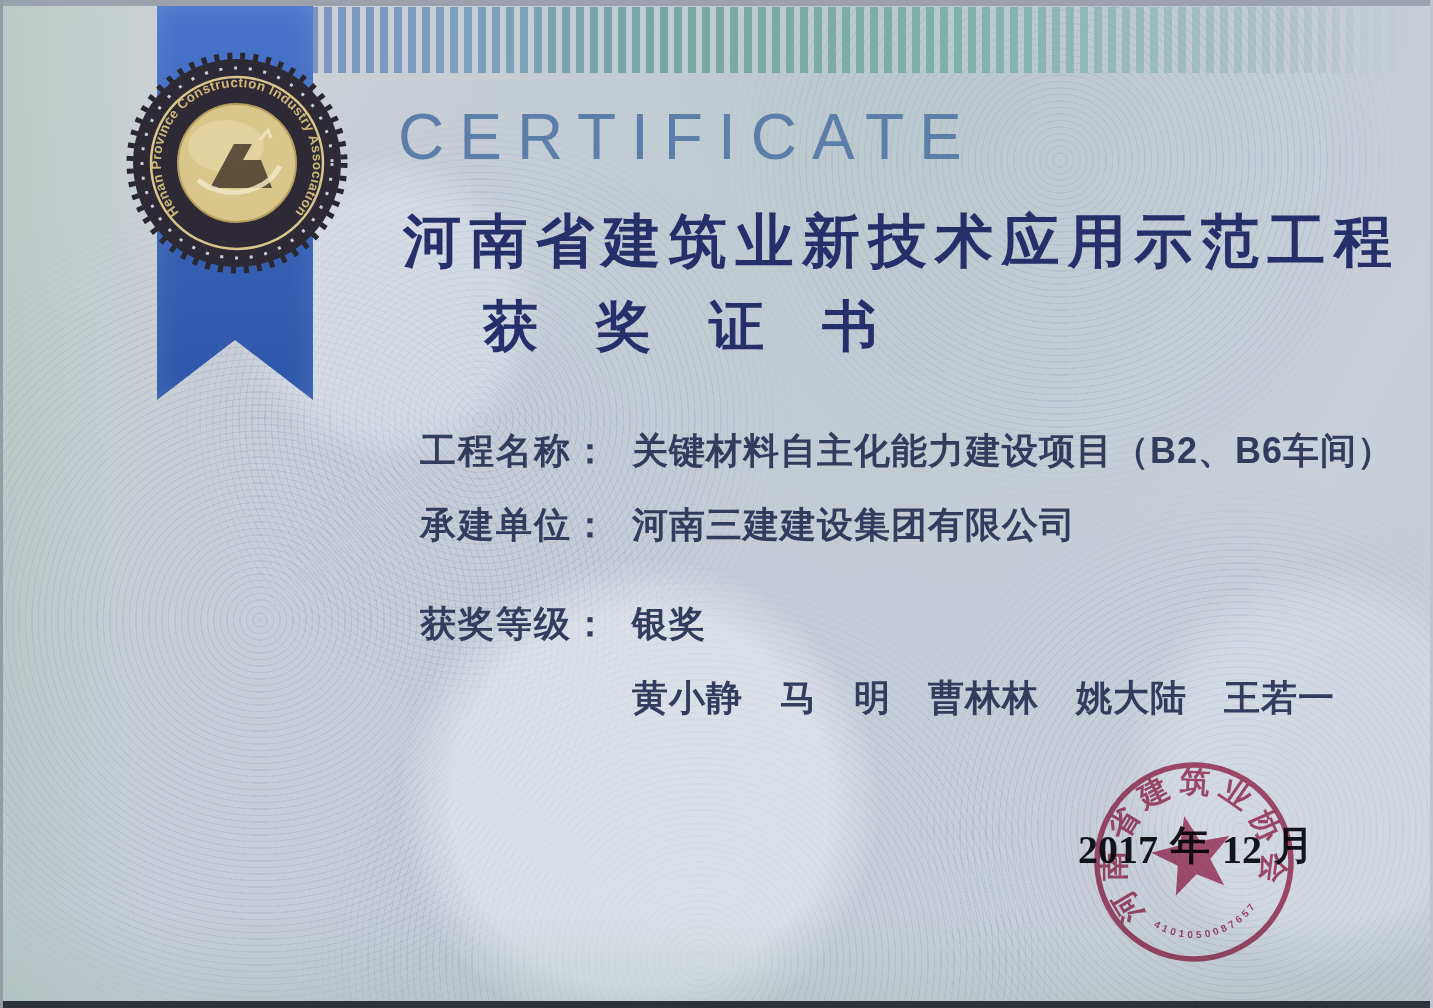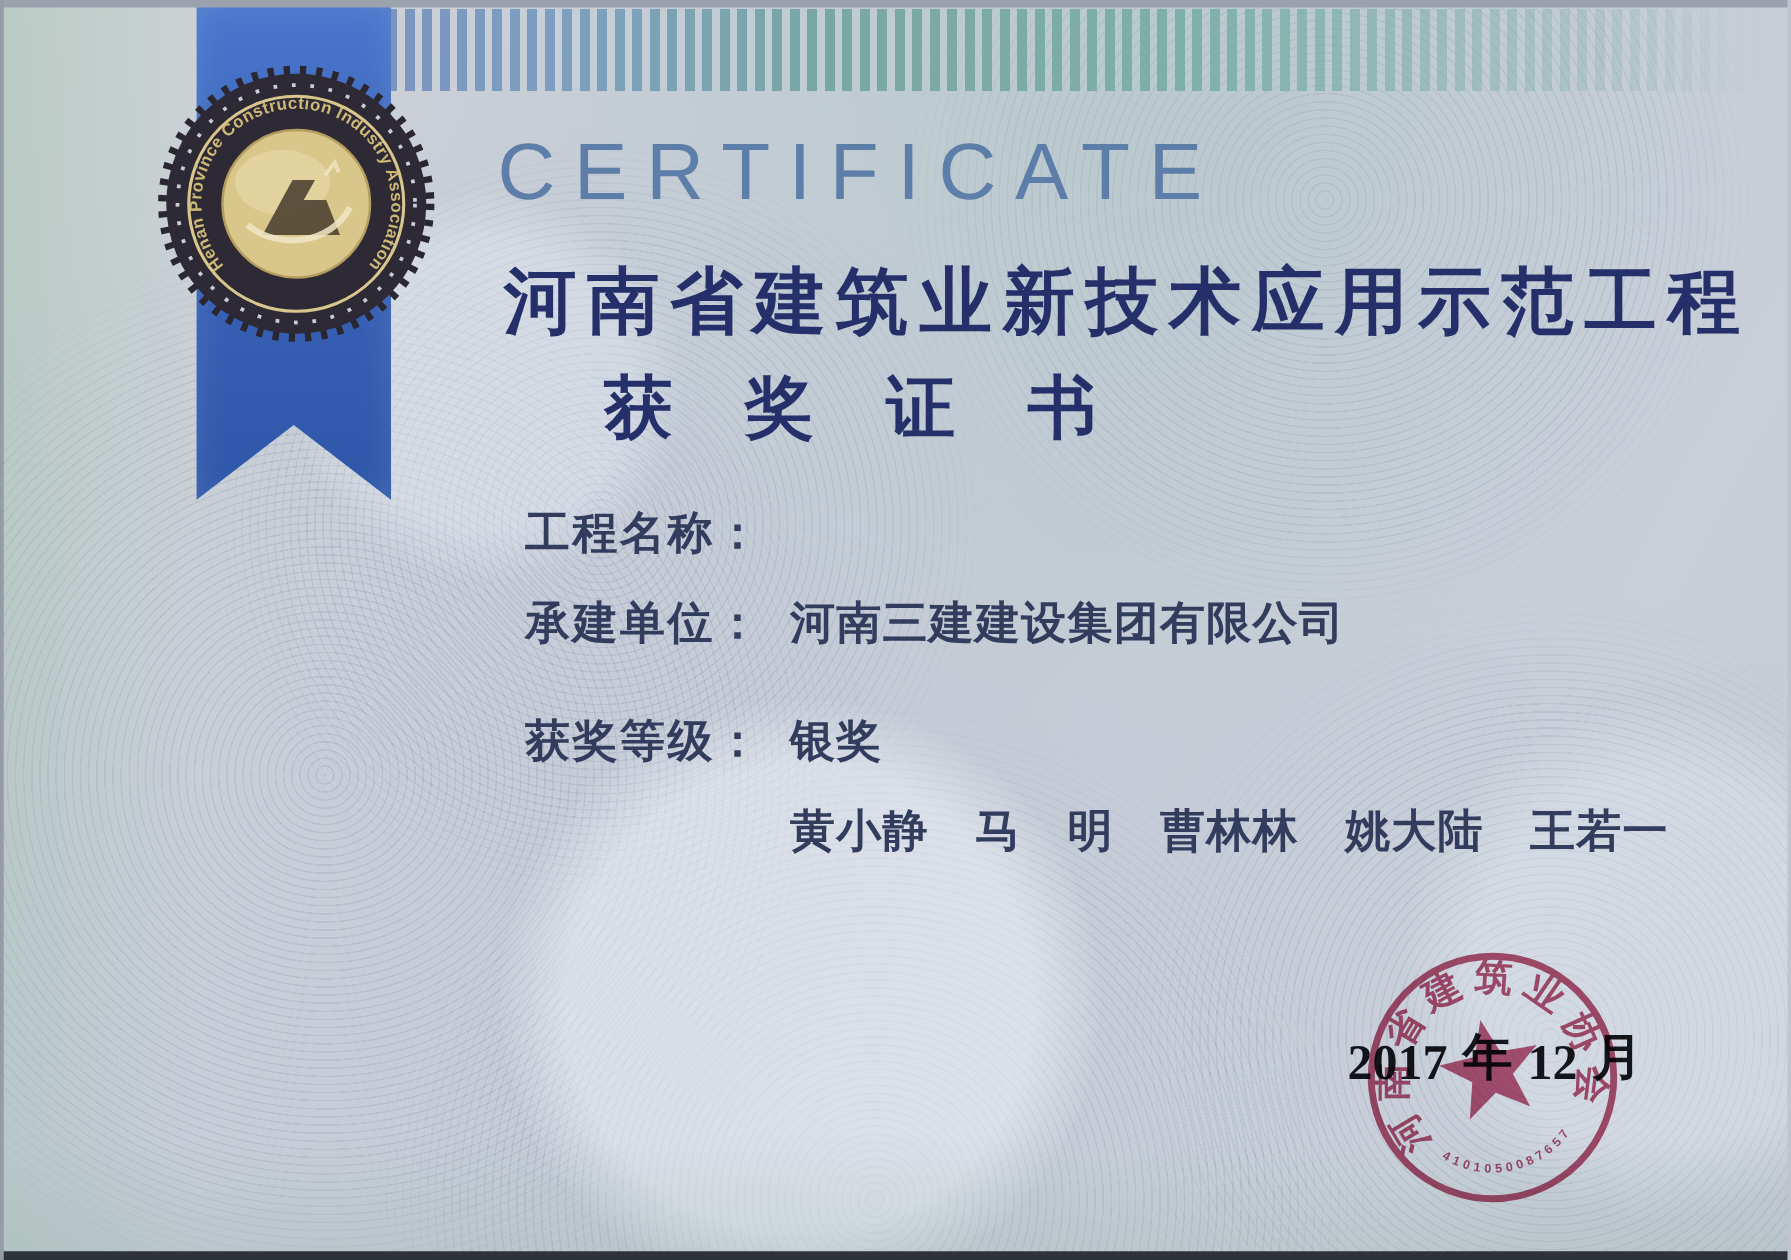--- a/index.html
+++ b/index.html
@@ -60,21 +60,21 @@
     font-size:58px; font-weight:700; letter-spacing:8.5px; color:#25306b;
     font-family:"Liberation Sans", sans-serif; white-space:nowrap;
   }
   .subtitle {
     position:absolute; left:483px; top:290px;
     font-size:55px; font-weight:700; letter-spacing:58px; color:#25306b; white-space:nowrap;
   }
 
   
   .fields { position:absolute; left:420px; top:402px; }
-  .field-row { display:flex; align-items:flex-end; margin-bottom:23px; font-size:36px; color:#323c5c; font-weight:600; white-space:nowrap; }
+  .field-row { display:flex; align-items:flex-end; margin-bottom:23px; font-size:36px; color:#323c5c; font-weight:600; white-space:nowrap;margin-top:25px; }
   .field-row .lbl { width:212px; flex:0 0 auto; letter-spacing:2px; }
   .field-row .val { letter-spacing:1px; }
 
   
   .date {
     position:absolute; left:1078px; top:818px; display:flex; gap:12px;
     font-family:"Liberation Serif", serif; font-weight:700; font-size:40px; color:#17181e;
     mix-blend-mode:multiply; z-index:6; white-space:nowrap;align-items:flex-end;
   }
 
@@ -120,20 +120,21 @@
     </text>
   </svg>
 
   <div class="title-en">CERTIFICATE</div>
   <div class="title-cn">河南省建筑业新技术应用示范工程</div>
   <div class="subtitle">获奖证书</div>
 
   <div class="fields">
     <div class="field-row">
       <span class="lbl">工程名称：</span>
+      <span class="val">关键材料自主化能力建设项目（B2、B6车间）</span>
     </div>
     <div class="field-row">
       <span class="lbl">承建单位：</span>
       <span class="val">河南三建建设集团有限公司</span>
     </div>
     <div class="field-row">
     </div>
     <div class="field-row">
       <span class="lbl">获奖等级：</span>
       <span class="val">银奖</span>

